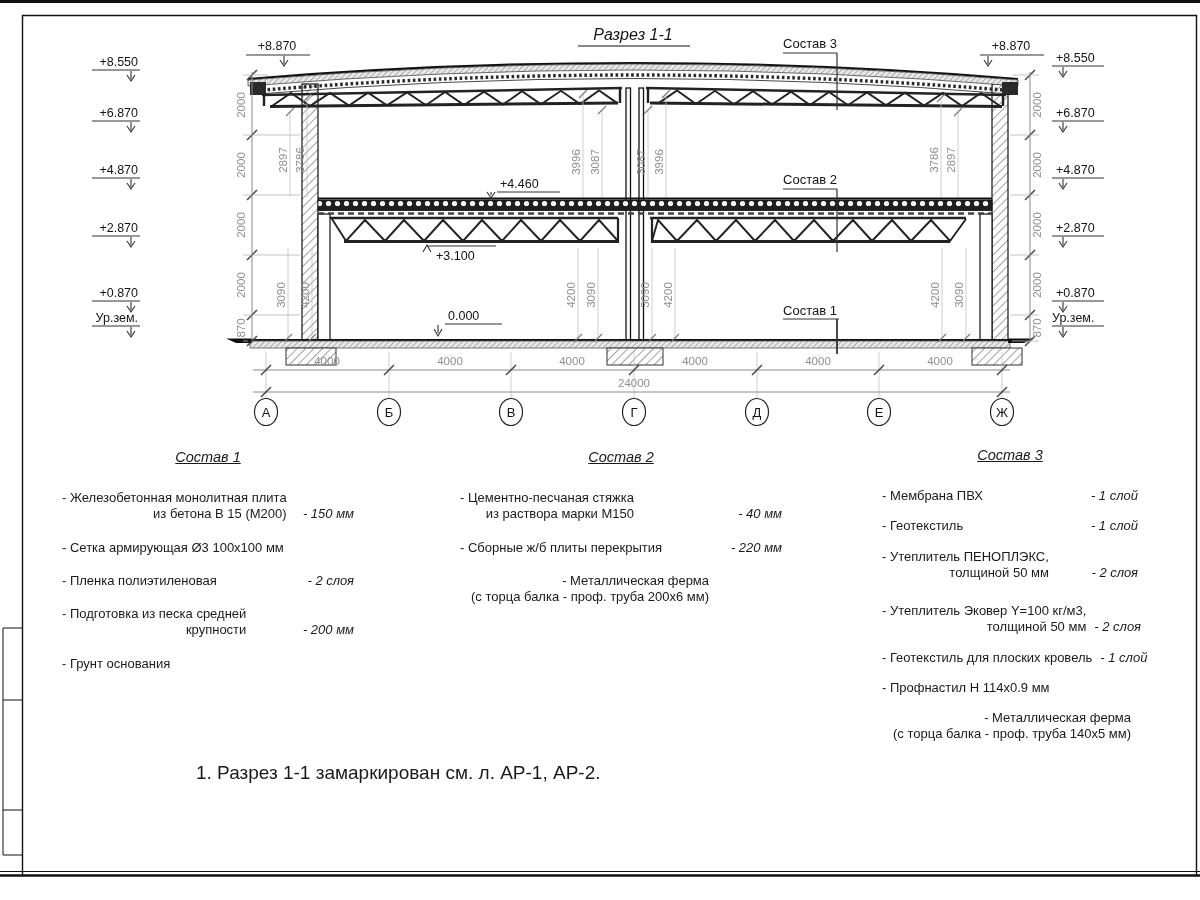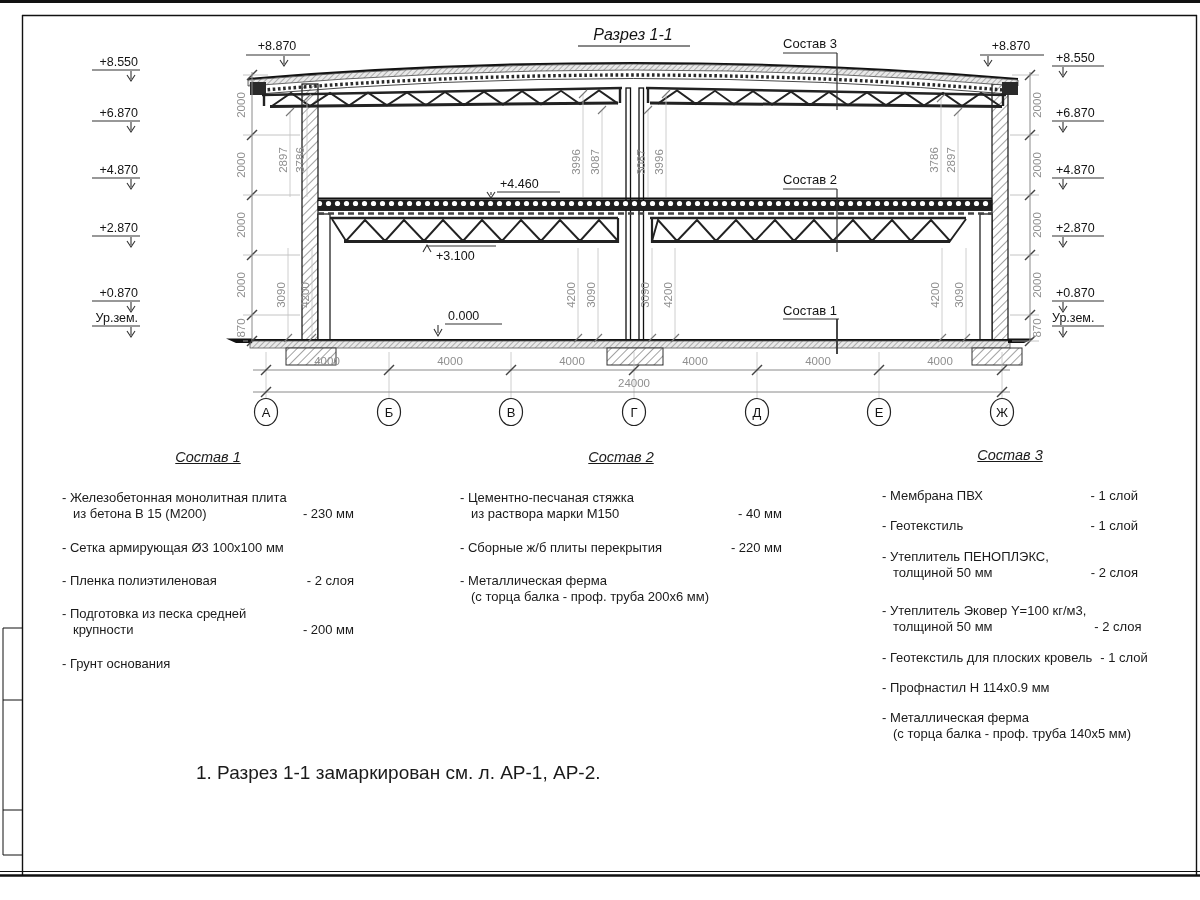--- a/index.html
+++ b/index.html
@@ -7,23 +7,23 @@
        font-family:"Liberation Sans",sans-serif;color:#1a1a1a;}
   svg text{font-family:"Liberation Sans",sans-serif;}
   .dimtext{fill:#8f8f8f;font-size:11.5px;}
   .marktext{fill:#141414;font-size:12.5px;}
   .axistext{fill:#141414;font-size:13px;}
   .lbltext{fill:#141414;font-size:13px;}
   .titletext{fill:#141414;font-size:16px;font-style:italic;}
   .comp{position:absolute;font-size:13px;line-height:1.25;}
   .comp-title{text-align:center;font-style:italic;font-size:14.5px;
               text-decoration:underline;margin-bottom:24px;}
-  .comp-item{display:flex;align-items:flex-end;margin-bottom:17px;white-space:nowrap;}
+  .comp-item{display:flex;align-items:flex-end;margin-bottom:17px;white-space:nowrap;text-align:right;}
   .comp-name div:nth-child(2){padding-left:11px;}
-  .comp-val{margin-left:auto;padding-left:8px;}
+  .comp-val{margin-left:auto;padding-left:8px;font-style:italic;}
   .note{position:absolute;font-size:19px;}
 </style>
 </head>
 <body>
 
 <svg width="1200" height="900" viewBox="0 0 1200 900" style="position:absolute;left:0;top:0">
   <defs>
     <pattern id="hw" width="6" height="6" patternUnits="userSpaceOnUse" patternTransform="rotate(45)">
       <rect width="6" height="6" fill="#ffffff"></rect>
         <line x1="0" y1="0" x2="0" y2="6" stroke="#555" stroke-width="1.1"></line>
@@ -420,21 +420,21 @@
   </g>
 </svg>
 
 <div class="comp" style="left:62px;top:448px;width:292px">
   <div class="comp-title">Состав 1</div>
   <div class="comp-item">
     <div class="comp-name">
       <div>- Железобетонная  монолитная плита</div>
       <div>из бетона В 15 (М200)</div>
     </div>
-    <div class="comp-val">- 230 мм</div>
+    <div class="comp-val">- 150 мм</div>
   </div>
   <div class="comp-item">
     <div class="comp-name">
       <div>- Сетка армирующая Ø3 100х100 мм</div>
     </div>
     <div class="comp-val"></div>
   </div>
   <div class="comp-item">
     <div class="comp-name">
       <div>- Пленка полиэтиленовая</div>

